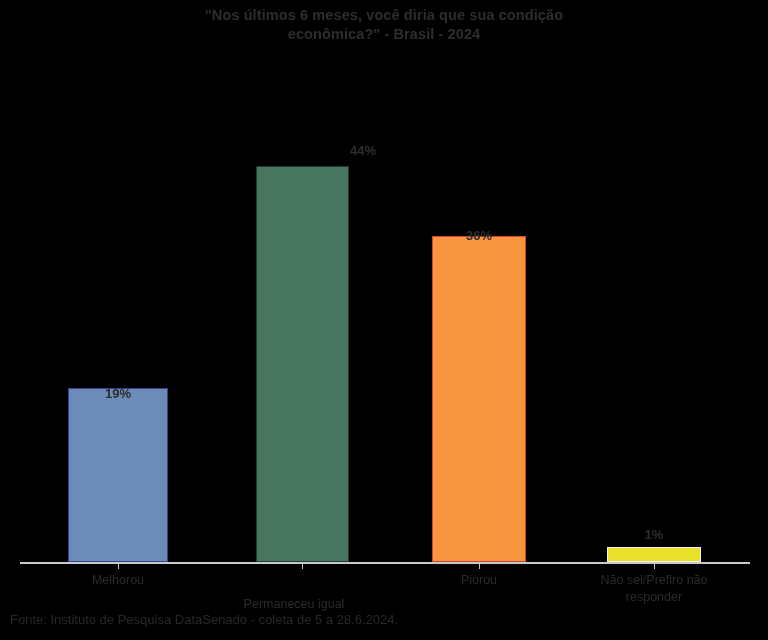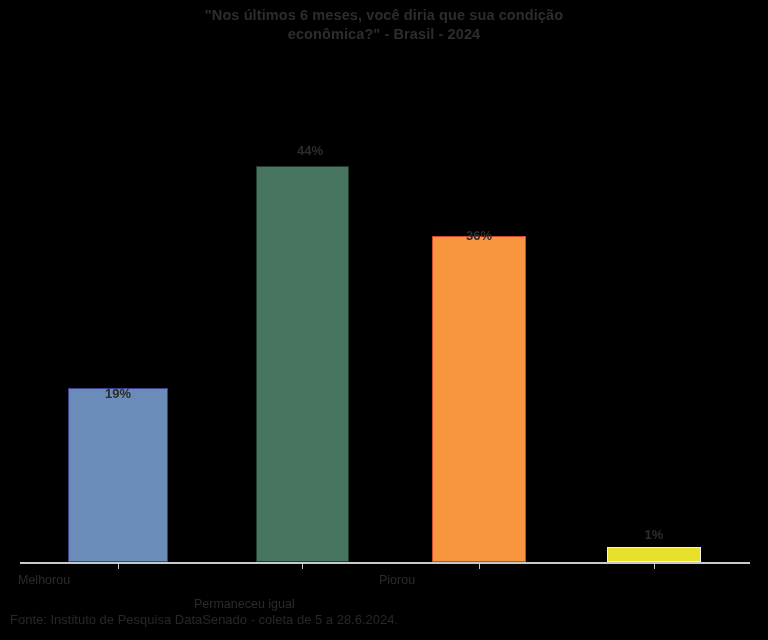--- a/index.html
+++ b/index.html
@@ -97,21 +97,21 @@
     text-align: center;
     color: #2d2d2d;
     font-size: 13px;
     font-weight: bold;
     width: 120px;
   }
 
   
   .cat-label {
     position: absolute;
-    text-align: left;
+    text-align: center;
     color: #2b2b2b;
     font-size: 12.5px;
     width: 200px;
     line-height: 17px;
     top: 572px;
   }
 
   
   .footnote {
     position: absolute;
@@ -136,21 +136,21 @@
     <div class="bar bar-blue" style="left:68px; width:100px; height:174px;"></div>
 
     <div class="bar bar-green" style="left:256px; width:93px; height:396px;"></div>
 
     <div class="bar bar-orange" style="left:432px; width:94px; height:326px;"></div>
 
     <div class="bar bar-yellow" style="left:607px; width:94px; height:15px;"></div>
 
     <div class="value-label" style="left:58px; top:386px;">19%</div>
 
-    <div class="value-label" style="left:250px; top:143px;">44%</div>
+    <div class="value-label" style="left:256px; top:143px;text-align:right;">44%</div>
 
     <div class="value-label" style="left:419px; top:228px;">36%</div>
 
     <div class="value-label" style="left:594px; top:527px;">1%</div>
 
     <div class="axis-line"></div>
     <div class="tick" style="left:118px;"></div>
     <div class="tick" style="left:302px;"></div>
     <div class="tick" style="left:479px;"></div>
     <div class="tick" style="left:654px;"></div>
@@ -160,18 +160,22 @@
     </div>
 
     <div class="cat-label" style="left:194px;margin-top:24px;">
       <span>Permaneceu igual</span>
     </div>
 
     <div class="cat-label" style="left:379px;">
       <span>Piorou</span>
     </div>
 
+    <div class="cat-label" style="left:554px;">
+      <span style="display:block;">Não sei/Prefiro não</span>
+      <span style="display:block;">responder</span>
+    </div>
 
   </div>
 
   <div class="footnote">Fonte: Instituto de Pesquisa DataSenado - coleta de 5 a 28.6.2024.</div>
 
 </div>
 
 </body></html>

